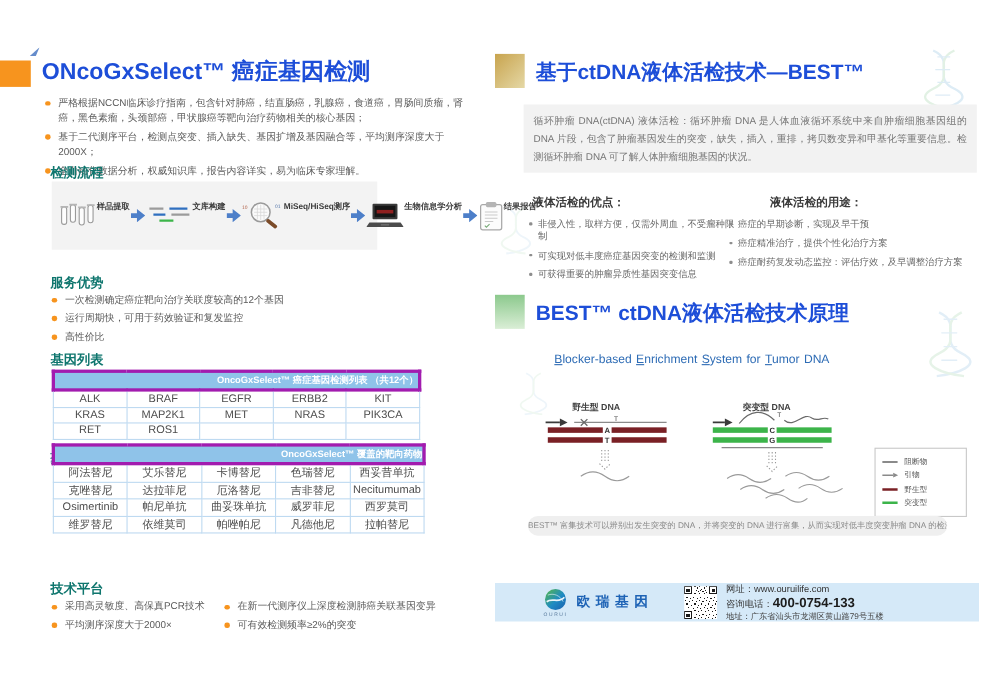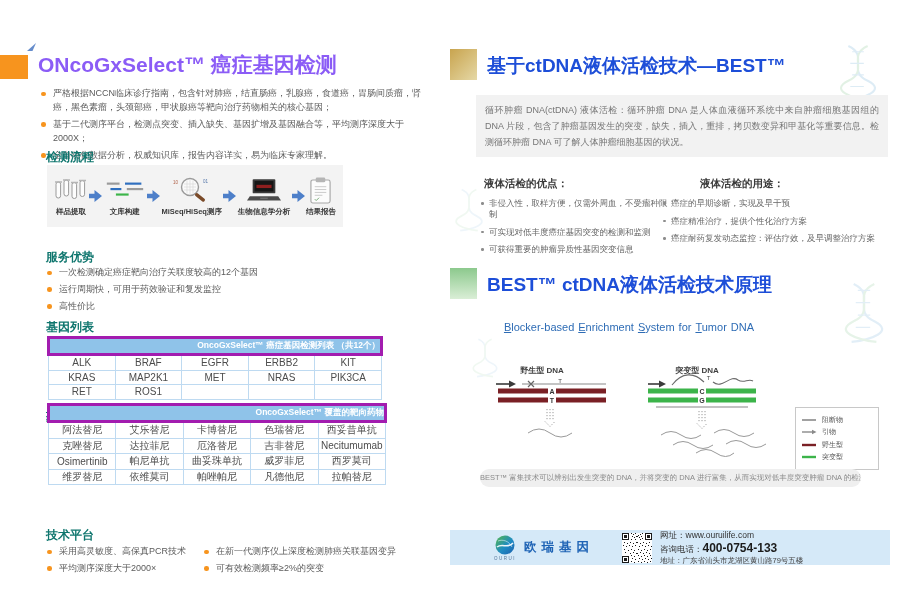--- a/index.html
+++ b/index.html
@@ -4,36 +4,36 @@
 <style>
   html,body{margin:0;padding:0;background:#fff;}
   .canvas{position:relative;width:900px;height:615px;background:#fff;overflow:hidden;
           font-family:"Liberation Sans","DejaVu Sans",sans-serif;}
   .abs{position:absolute;}
 
   
   .accent-orange{left:0;top:55px;width:28px;height:24px;background:#f7941e;}
   .accent-gold{left:450px;top:49px;width:27px;height:31px;background:linear-gradient(135deg,#c8a44e,#e5d8a6);}
   .accent-green{left:450px;top:268px;width:27px;height:31px;background:linear-gradient(180deg,#8cc98d,#daeed6);}
-  .page-title{left:38px;top:51px;font-size:21px;font-weight:bold;color:#8b5cf6;}
+  .page-title{left:38px;top:51px;font-size:21px;font-weight:bold;color:#1d4ed8;}
   .rtitle{font-size:19px;font-weight:bold;color:#1d4ed8;}
   .sec-h{font-size:12px;font-weight:bold;color:#0f766e;}
 
   
   ul.orange{list-style:none;margin:0;padding:0;}
   ul.orange li{position:relative;padding-left:13px;font-size:9px;color:#5b5b5b;line-height:1.55;margin-bottom:3px;}
   ul.orange li::before{content:"";position:absolute;left:1px;top:4.5px;width:4.5px;height:4.5px;border-radius:50%;background:#f7941e;}
   ul.dot{list-style:none;margin:0;padding:0;}
   ul.dot li{position:relative;padding-left:8px;font-size:8.5px;color:#676767;line-height:1.3;margin-bottom:6.5px;}
   ul.dot li::before{content:"";position:absolute;left:0;top:4px;width:2.5px;height:2.5px;border-radius:50%;background:#8d8d8d;}
 
   
   .flowbox{left:47px;top:165px;width:296px;height:62px;background:#f3f3f3;display:flex;align-items:center;
            justify-content:space-between;padding:0 7px;box-sizing:border-box;}
-  .fstep{display:flex;flex-direction:column;align-items:center;}
+  .fstep{display:flex;flex-direction:row;align-items:flex-start;}
   .ficon{height:30px;display:flex;align-items:center;justify-content:center;}
   .flabel{margin-top:2px;font-size:7.5px;font-weight:bold;color:#3a3a3a;white-space:nowrap;}
   .farrow{flex:0 0 auto;margin:0 1px;display:flex;align-items:center;}
 
   
   .dtable{position:absolute;border-collapse:collapse;table-layout:fixed;background:#fff;}
   .dtable th{background:#8fc3e9;color:#fff;font-size:8.5px;font-weight:bold;height:14px;border:3px solid #a21caf;padding:0;text-align:right;}
   .dtable td{border:1px solid #bedaf1;text-align:center;font-size:10px;color:#4c4c4c;height:13.5px;padding:0;overflow:hidden;white-space:nowrap;}
   .drugs td{height:14.5px;}
 

